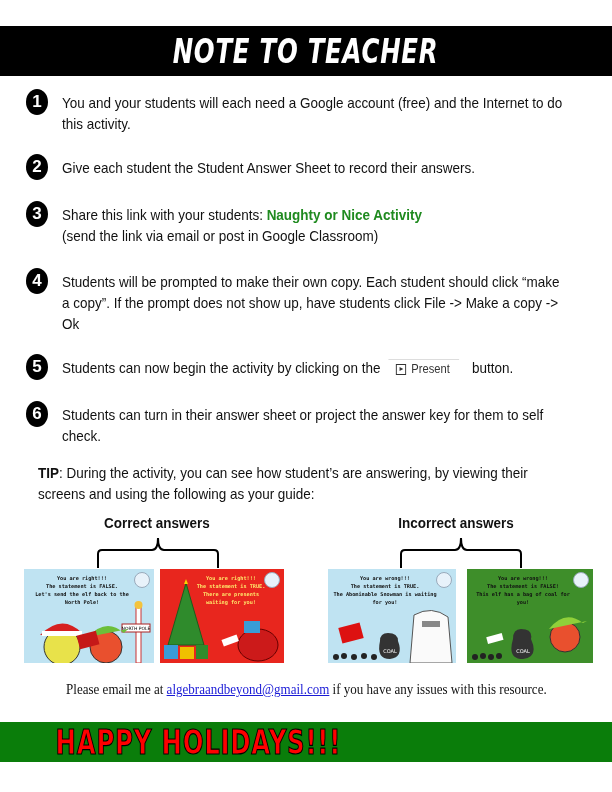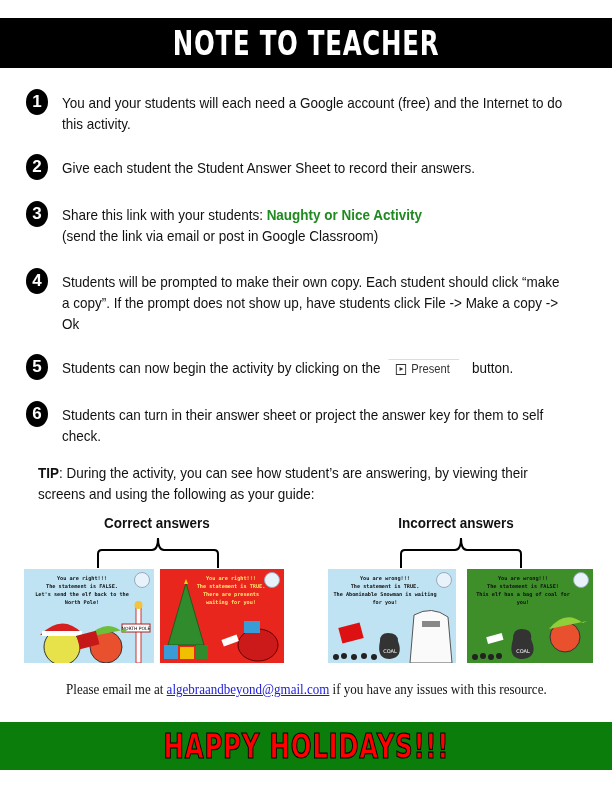--- a/index.html
+++ b/index.html
@@ -1,19 +1,19 @@
 <!DOCTYPE html>
 <html><head>
 <meta charset="utf-8">
 <style>
   html, body { margin:0; padding:0; background:#fff; }
   body { width:612px; height:792px; position:relative; overflow:hidden;
          font-family:"Liberation Sans", sans-serif; color:#111; }
-  .header-bar { position:absolute; left:0; top:18px; width:612px; height:50px; background:#000;
-                display:flex; align-items:center; justify-content:center; }
+  .header-bar { position:absolute; left:0; top:26px; width:612px; height:50px; background:#000;
+                display:flex; align-items:center; justify-content:center;font-style:italic; }
   .header-title { color:#fff; font-family:"DejaVu Sans", sans-serif; font-weight:bold;
                   font-size:34px; letter-spacing:1px; transform:scaleX(0.72); white-space:nowrap; }
   .step { position:absolute; left:26px; display:flex; align-items:flex-start; }
   .num { width:22px; height:26px; border-radius:50%; background:#000; color:#fff;
          font-weight:bold; font-size:17px; display:flex; align-items:center; justify-content:center;
          flex:none; margin-right:14px; margin-top:-4px; }
   .step-text { font-size:14.5px; line-height:21px; transform:scaleX(0.93); transform-origin:left top;
                width:560px; }
   .green-link { color:#1f8a1f; font-weight:bold; }
   .present-chip { display:inline-flex; align-items:center; gap:6px; padding:0 10px 0 8px;
@@ -29,22 +29,22 @@
                  transform:scaleX(0.93); }
   .brace { position:absolute; top:532px; }
   .slide { position:absolute; top:569px; width:96px; height:94px; overflow:hidden; }
   .slide-text { position:absolute; left:4px; right:18px; top:5px; text-align:center; font-size:5.2px;
                 font-weight:bold; line-height:8px; font-family:"DejaVu Sans Mono", monospace; color:#111; }
   .globe { position:absolute; right:4px; top:3px; width:14px; height:14px; border-radius:50%;
            background:#e8f2fa; border:1px solid #9ab; }
   .email-line { position:absolute; left:0; width:612px; top:682px; text-align:center; font-size:14px;font-family:Liberation Serif, serif; }
   .email-line span.inner { display:inline-block; transform:scaleX(0.93); }
   .email-link { color:#1a1ad6; text-decoration:underline; }
-  .footer-bar { position:absolute; left:0; top:722px; width:612px; height:48px; background:#0a7d0a;
-                display:flex; align-items:center; justify-content:center; }
+  .footer-bar { position:absolute; left:0; top:722px; width:612px; height:40px; background:#0a7d0a;
+                display:flex; align-items:center; justify-content:flex-start; }
   .footer-title { color:#ff0000; font-family:"DejaVu Sans", sans-serif; font-weight:bold; font-size:34px;
                   -webkit-text-stroke:1.2px #000; transform:scaleX(0.72); white-space:nowrap; letter-spacing:1px; }
 </style>
 </head>
 <body>
 
 <div class="header-bar">
   <span class="header-title">NOTE TO TEACHER</span>
 </div>
 

